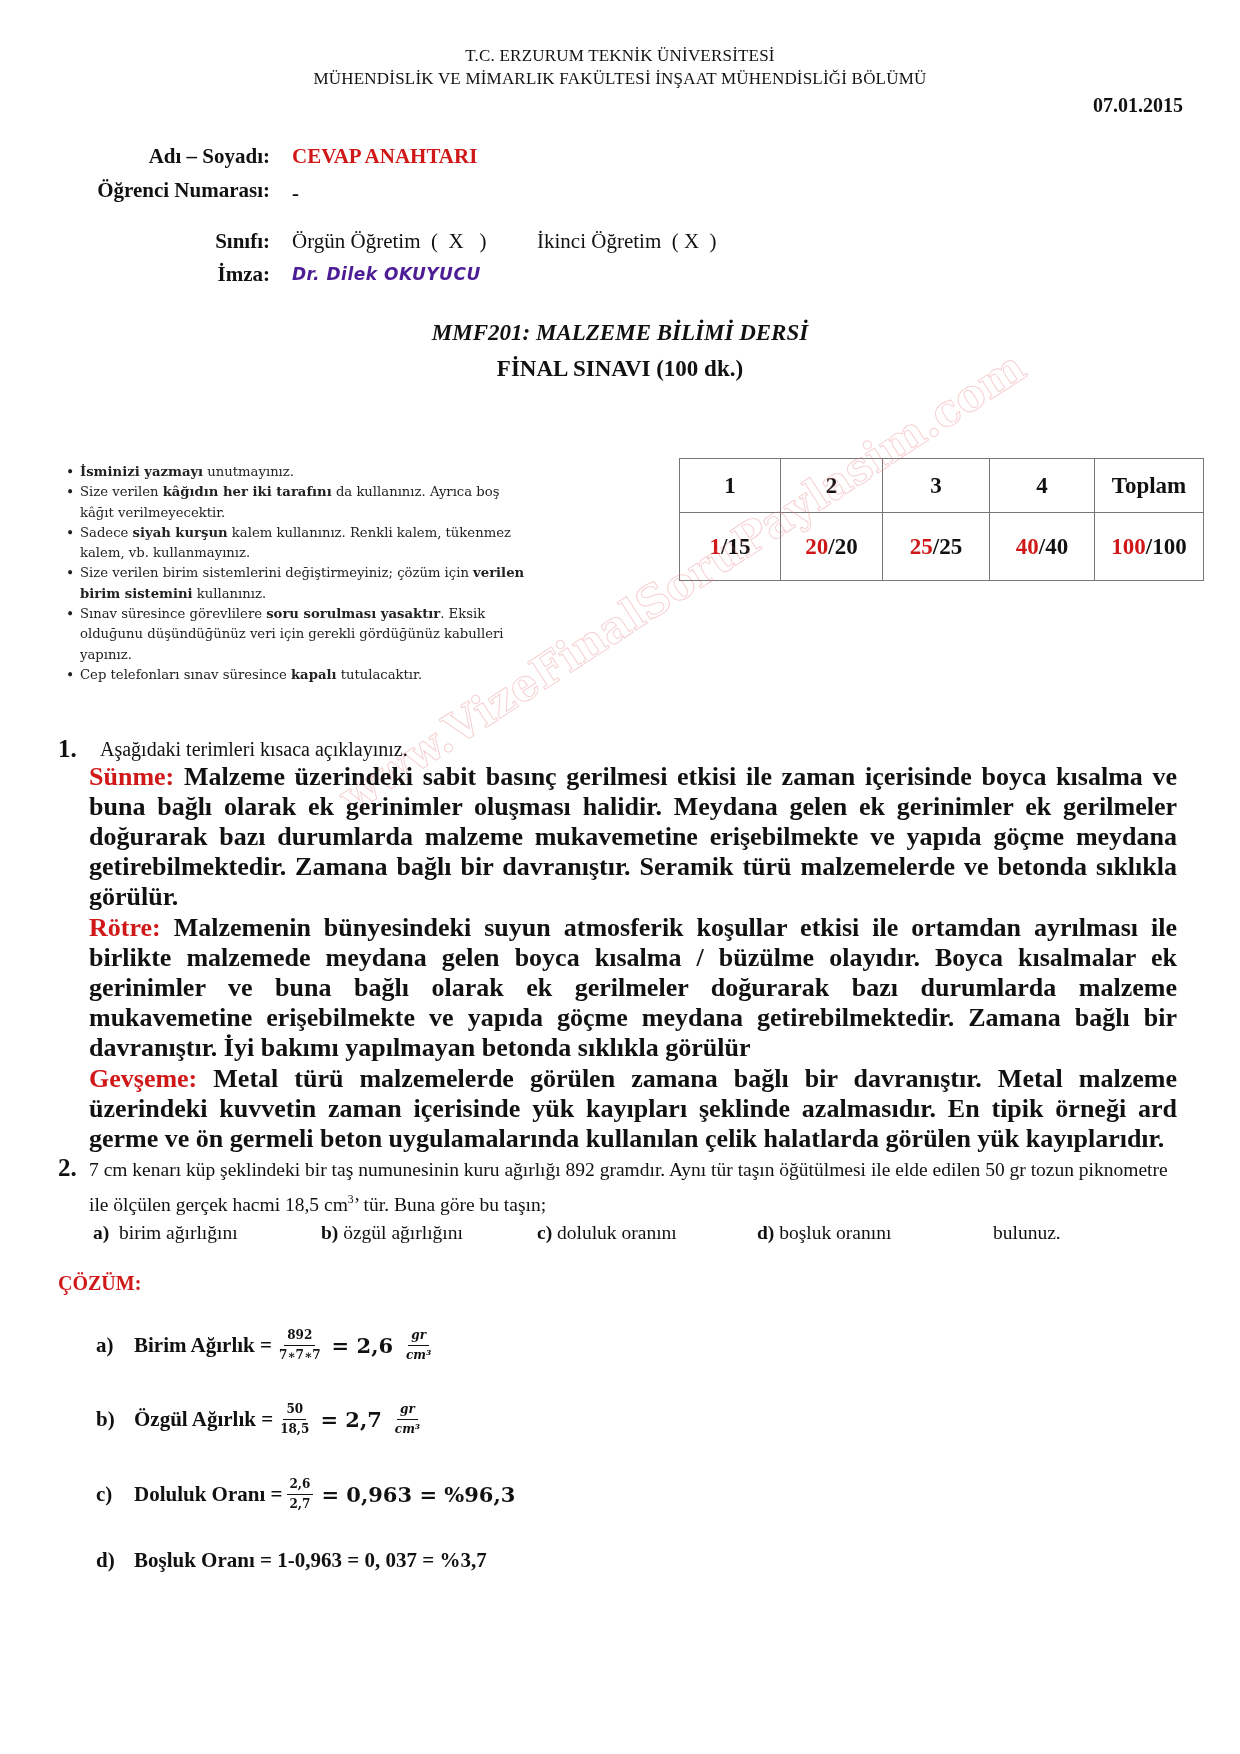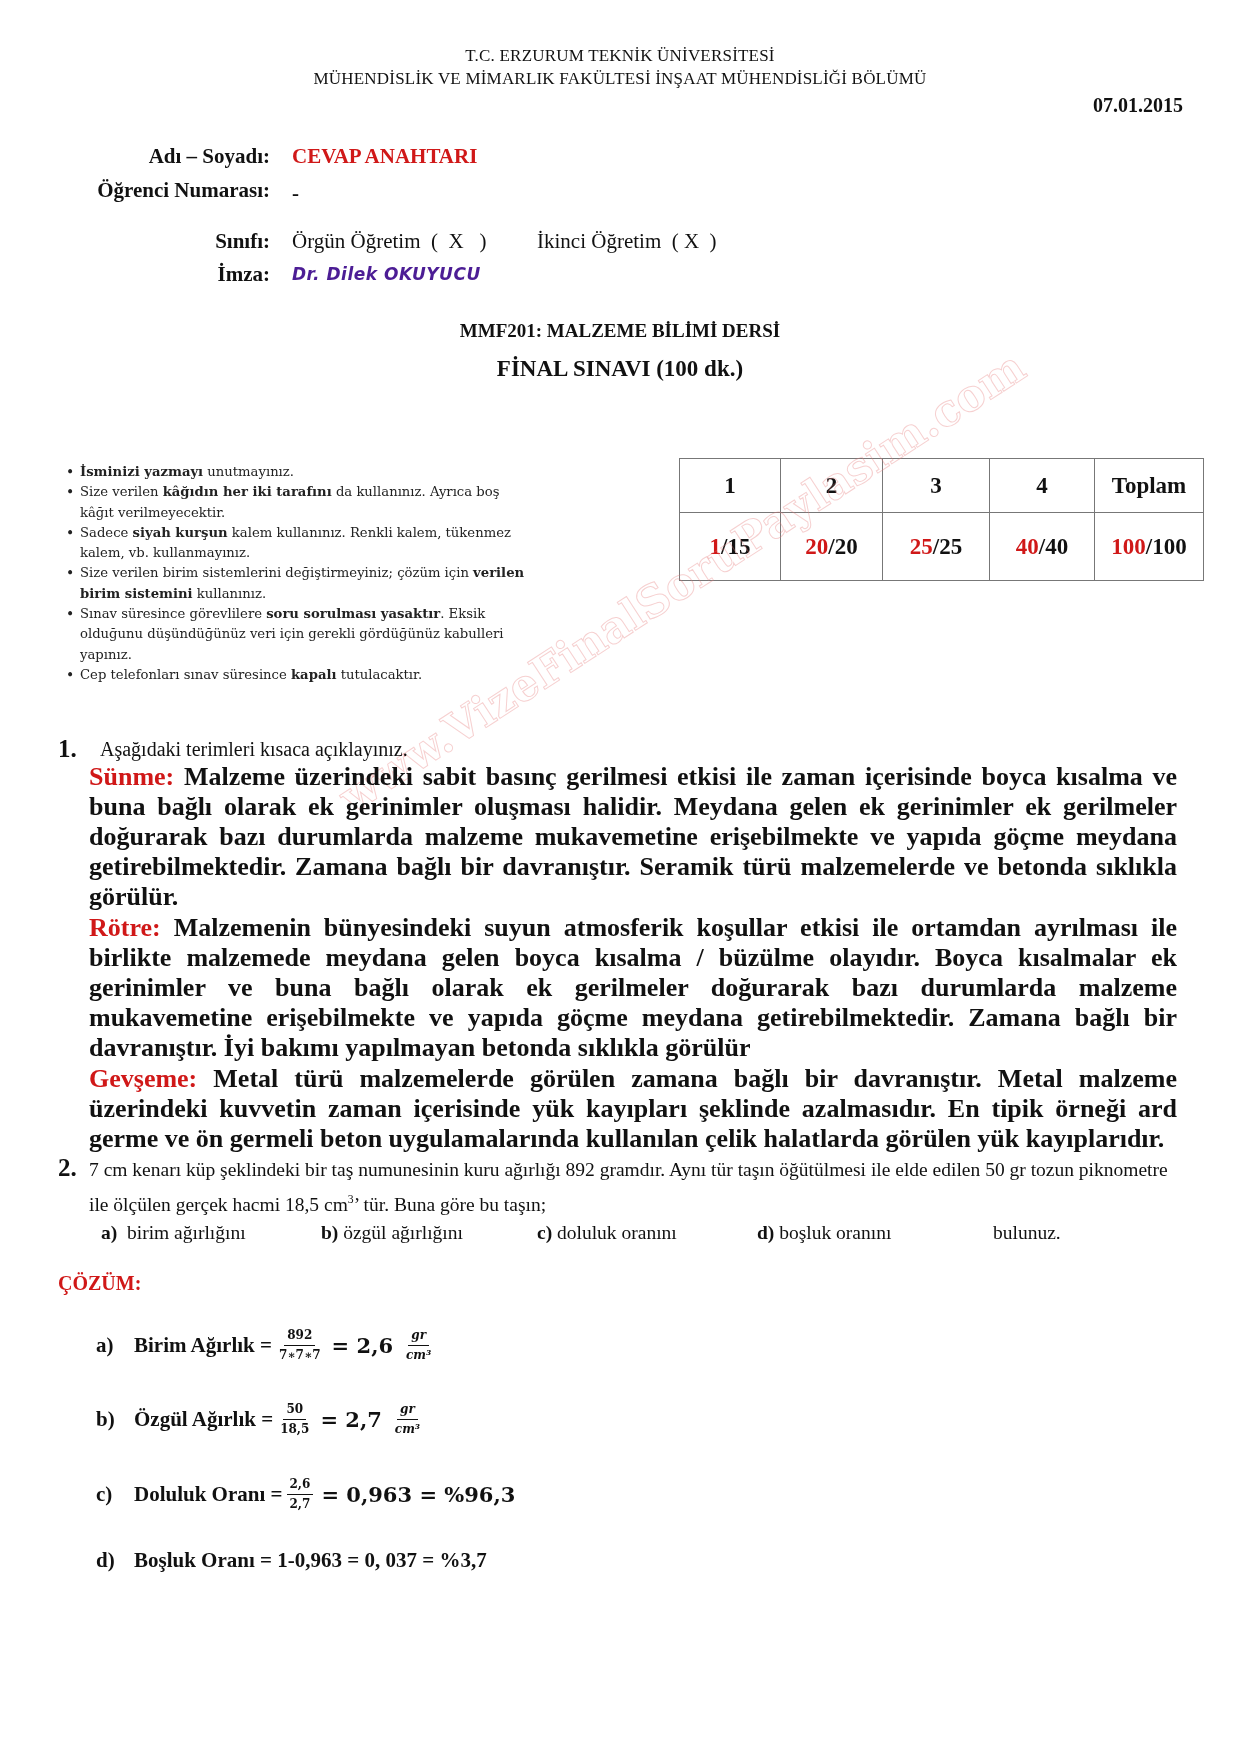--- a/index.html
+++ b/index.html
@@ -12,21 +12,21 @@
 
   
   .hdr { left: 0; width: 1240px; text-align: center; font-size: 17px; letter-spacing: 0.2px; }
   .date { right: 57px; top: 94px; font-size: 20px; font-weight: bold; }
 
   
   .lbl { font-weight: bold; font-size: 21px; text-align: right; }
   .val { font-size: 21px; }
   .sig { font-family: "DejaVu Sans", sans-serif; font-style: italic; font-weight: bold; color: #4c1d95; font-size: 17px; letter-spacing: 0.5px; }
 
-  .course { left: 0; width: 1240px; text-align: center; font-weight: bold; font-size: 19px; top: 320px; }
+  .course { left: 0; width: 1240px; text-align: center; font-style: italic; font-weight: bold; font-size: 23px; top: 320px; }
   .examtitle { left: 0; width: 1240px; text-align: center; font-weight: bold; font-size: 23px; top: 356px; }
 
   
   .rules { left: 64px; top: 462px; width: 470px; font-family: "DejaVu Serif", serif; font-size: 13.2px; line-height: 20.3px; color: #222; margin: 0; padding: 0; list-style: none; }
   .rules li { position: relative; padding-left: 16px; }
   .rules li::before { content: "\2022"; position: absolute; left: 2px; top: 0; font-size: 14px; }
 
   
   table.score { position: absolute; left: 679px; top: 458px; border-collapse: collapse; }
   table.score td { border: 1.5px solid #777; text-align: center; font-weight: bold; font-size: 23px; }
@@ -127,21 +127,21 @@
 </div>
 <div class="abs para" style="top:1064px;">
   <span class="red term">Gevşeme:</span><span> Metal türü malzemelerde görülen zamana bağlı bir davranıştır. Metal malzeme üzerindeki kuvvetin zaman içerisinde yük kayıpları şeklinde azalmasıdır. En tipik örneği ard germe ve ön germeli beton uygulamalarında kullanılan çelik halatlarda görülen yük kayıplarıdır.</span>
 </div>
 
 <div class="abs qnum" style="left:58px; top:1154px;">2.</div>
 <div class="abs q2" style="top:1155px;">
   <span>7 cm kenarı küp şeklindeki bir taş numunesinin kuru ağırlığı 892 gramdır. Aynı tür taşın öğütülmesi ile elde edilen 50 gr tozun piknometre ile ölçülen gerçek hacmi 18,5 cm</span><sup>3</sup><span>’ tür. Buna göre bu taşın;</span>
 </div>
 <div class="abs opts">
-  <span style="left:12px;"><b>a)</b><span style="position:static;white-space:pre;">  birim ağırlığını</span></span>
+  <span style="left:4px;"><b>a)</b><span style="position:static;white-space:pre;">  birim ağırlığını</span></span>
   <span style="left:232px;"><b>b)</b><span style="position:static;white-space:pre;"> özgül ağırlığını</span></span>
   <span style="left:448px;"><b>c)</b><span style="position:static;white-space:pre;"> doluluk oranını</span></span>
   <span style="left:668px;"><b>d)</b><span style="position:static;white-space:pre;"> boşluk oranını</span></span>
   <span style="left:904px;">bulunuz.</span>
 </div>
 
 <div class="abs cozum">ÇÖZÜM:</div>
 
 <div class="abs sol" style="left:96px; top:1328px;">
   <span class="letter">a)</span>

